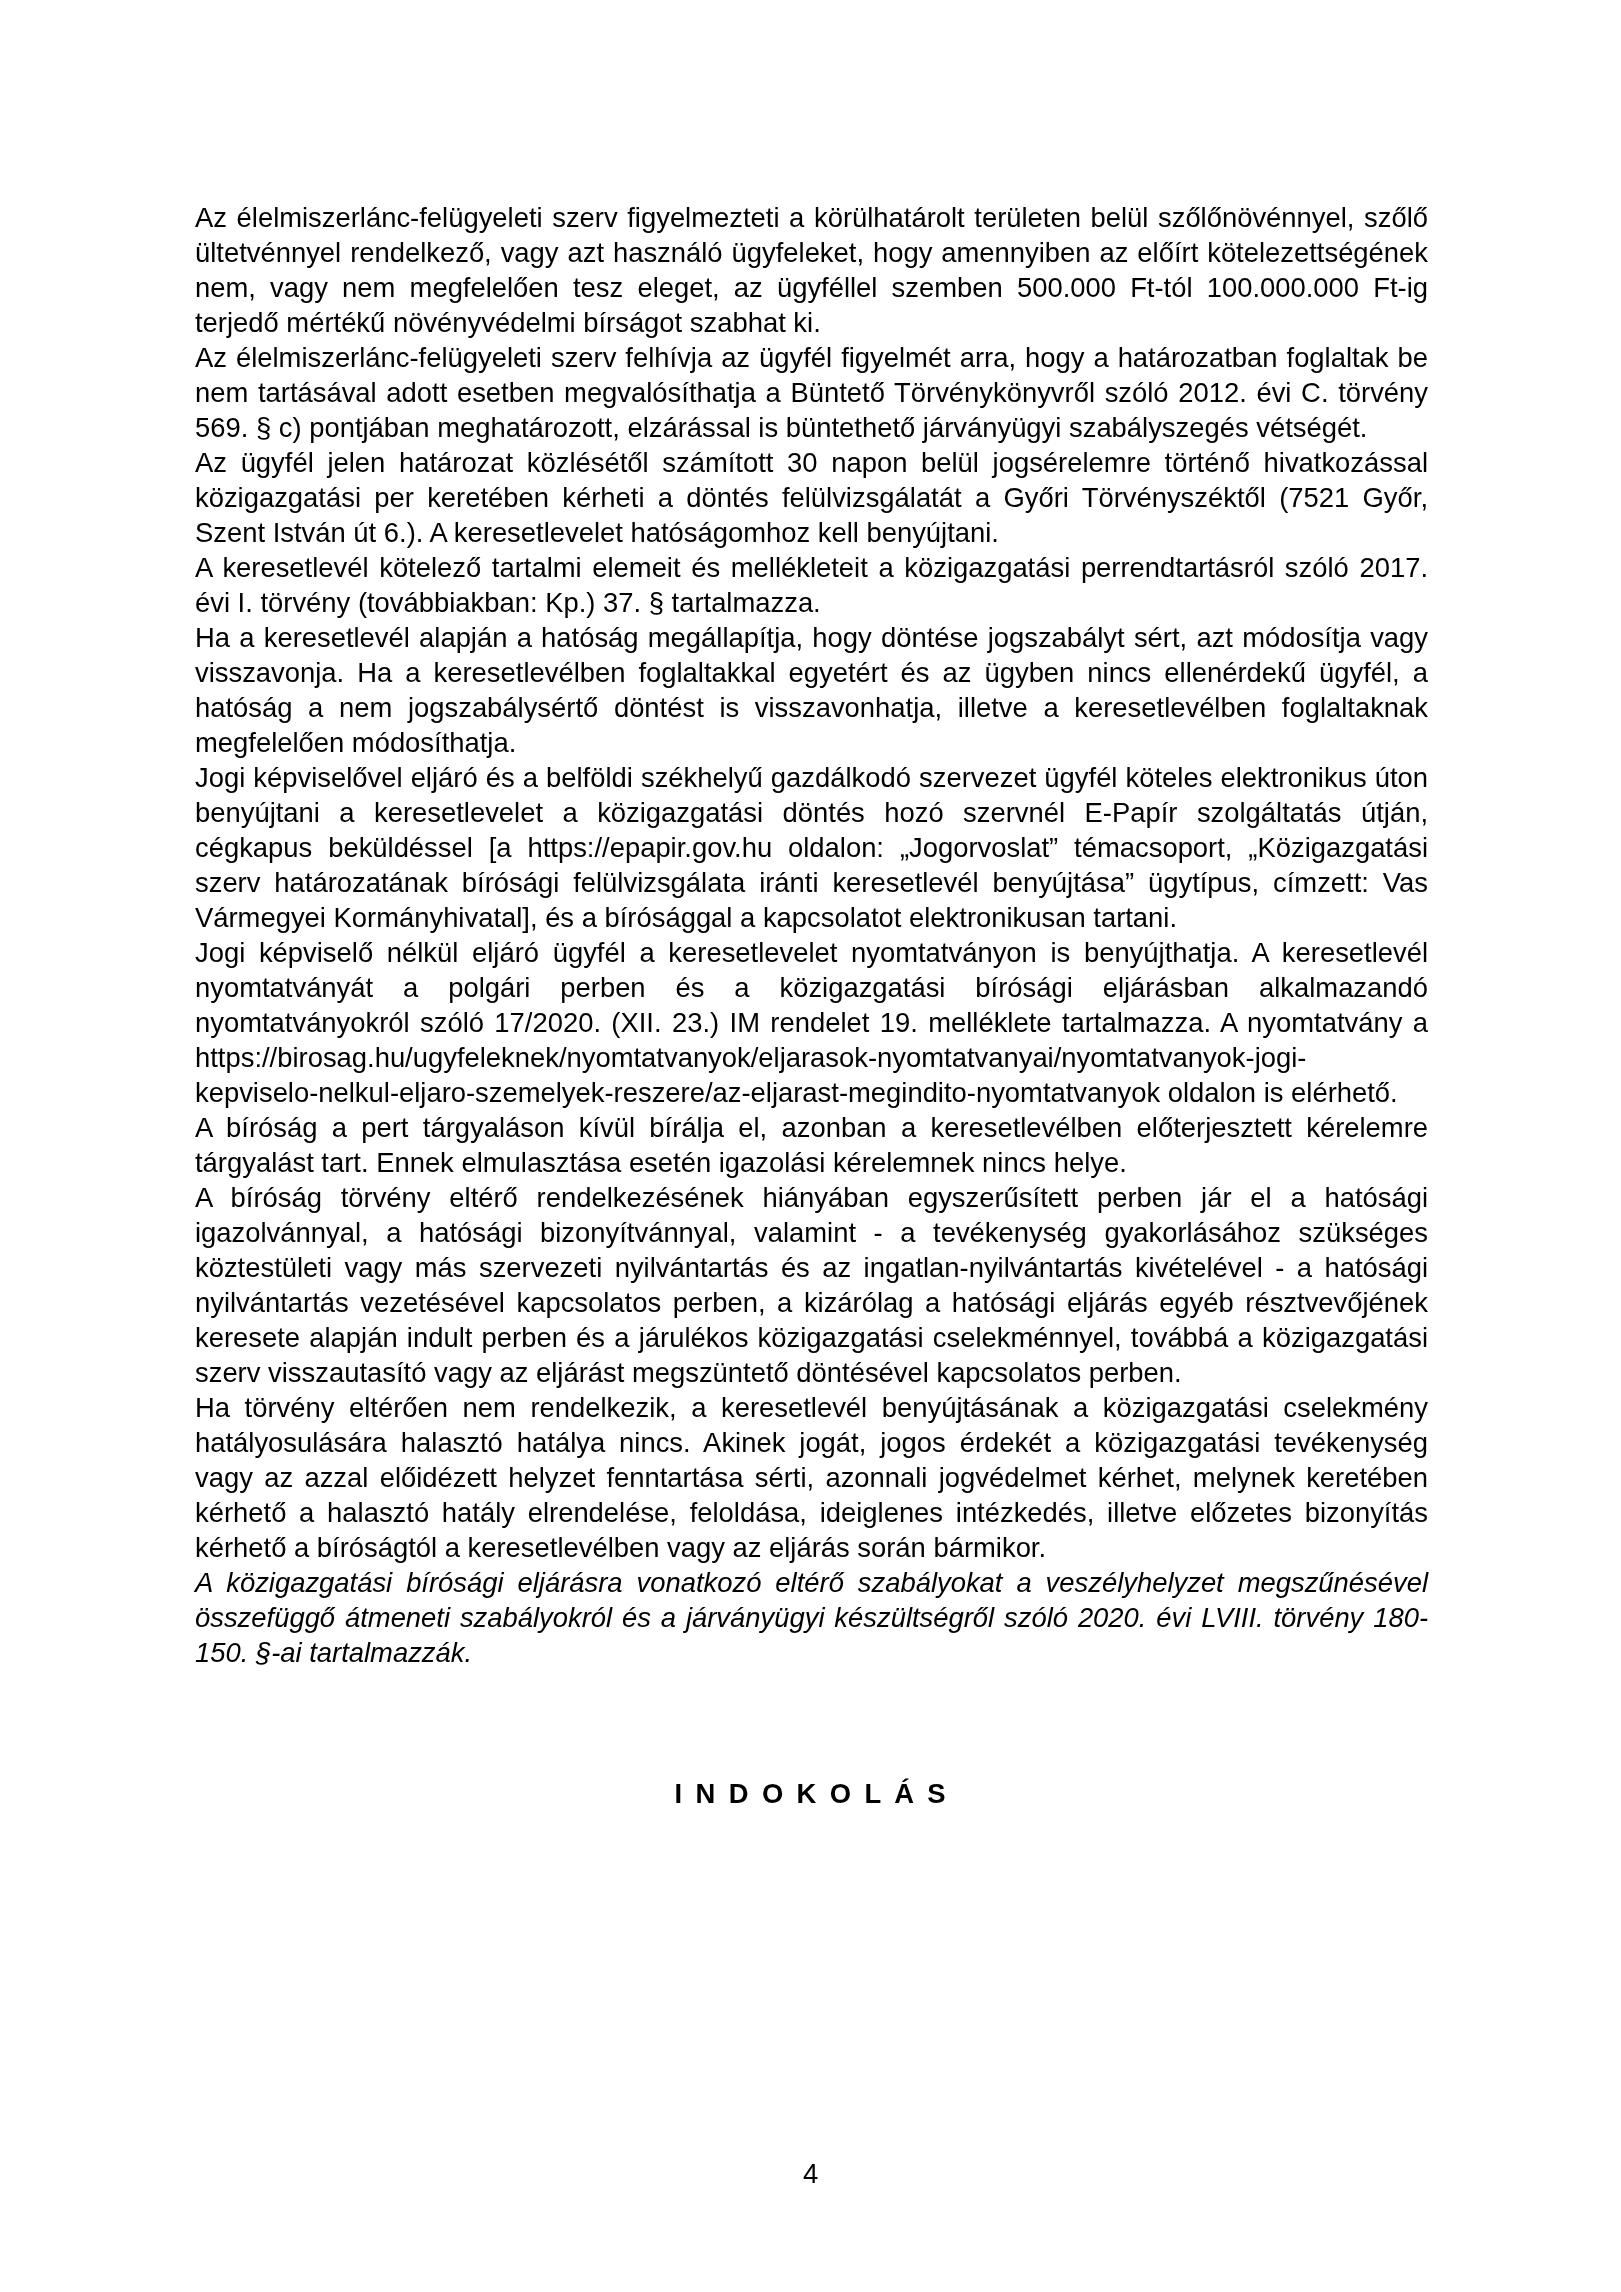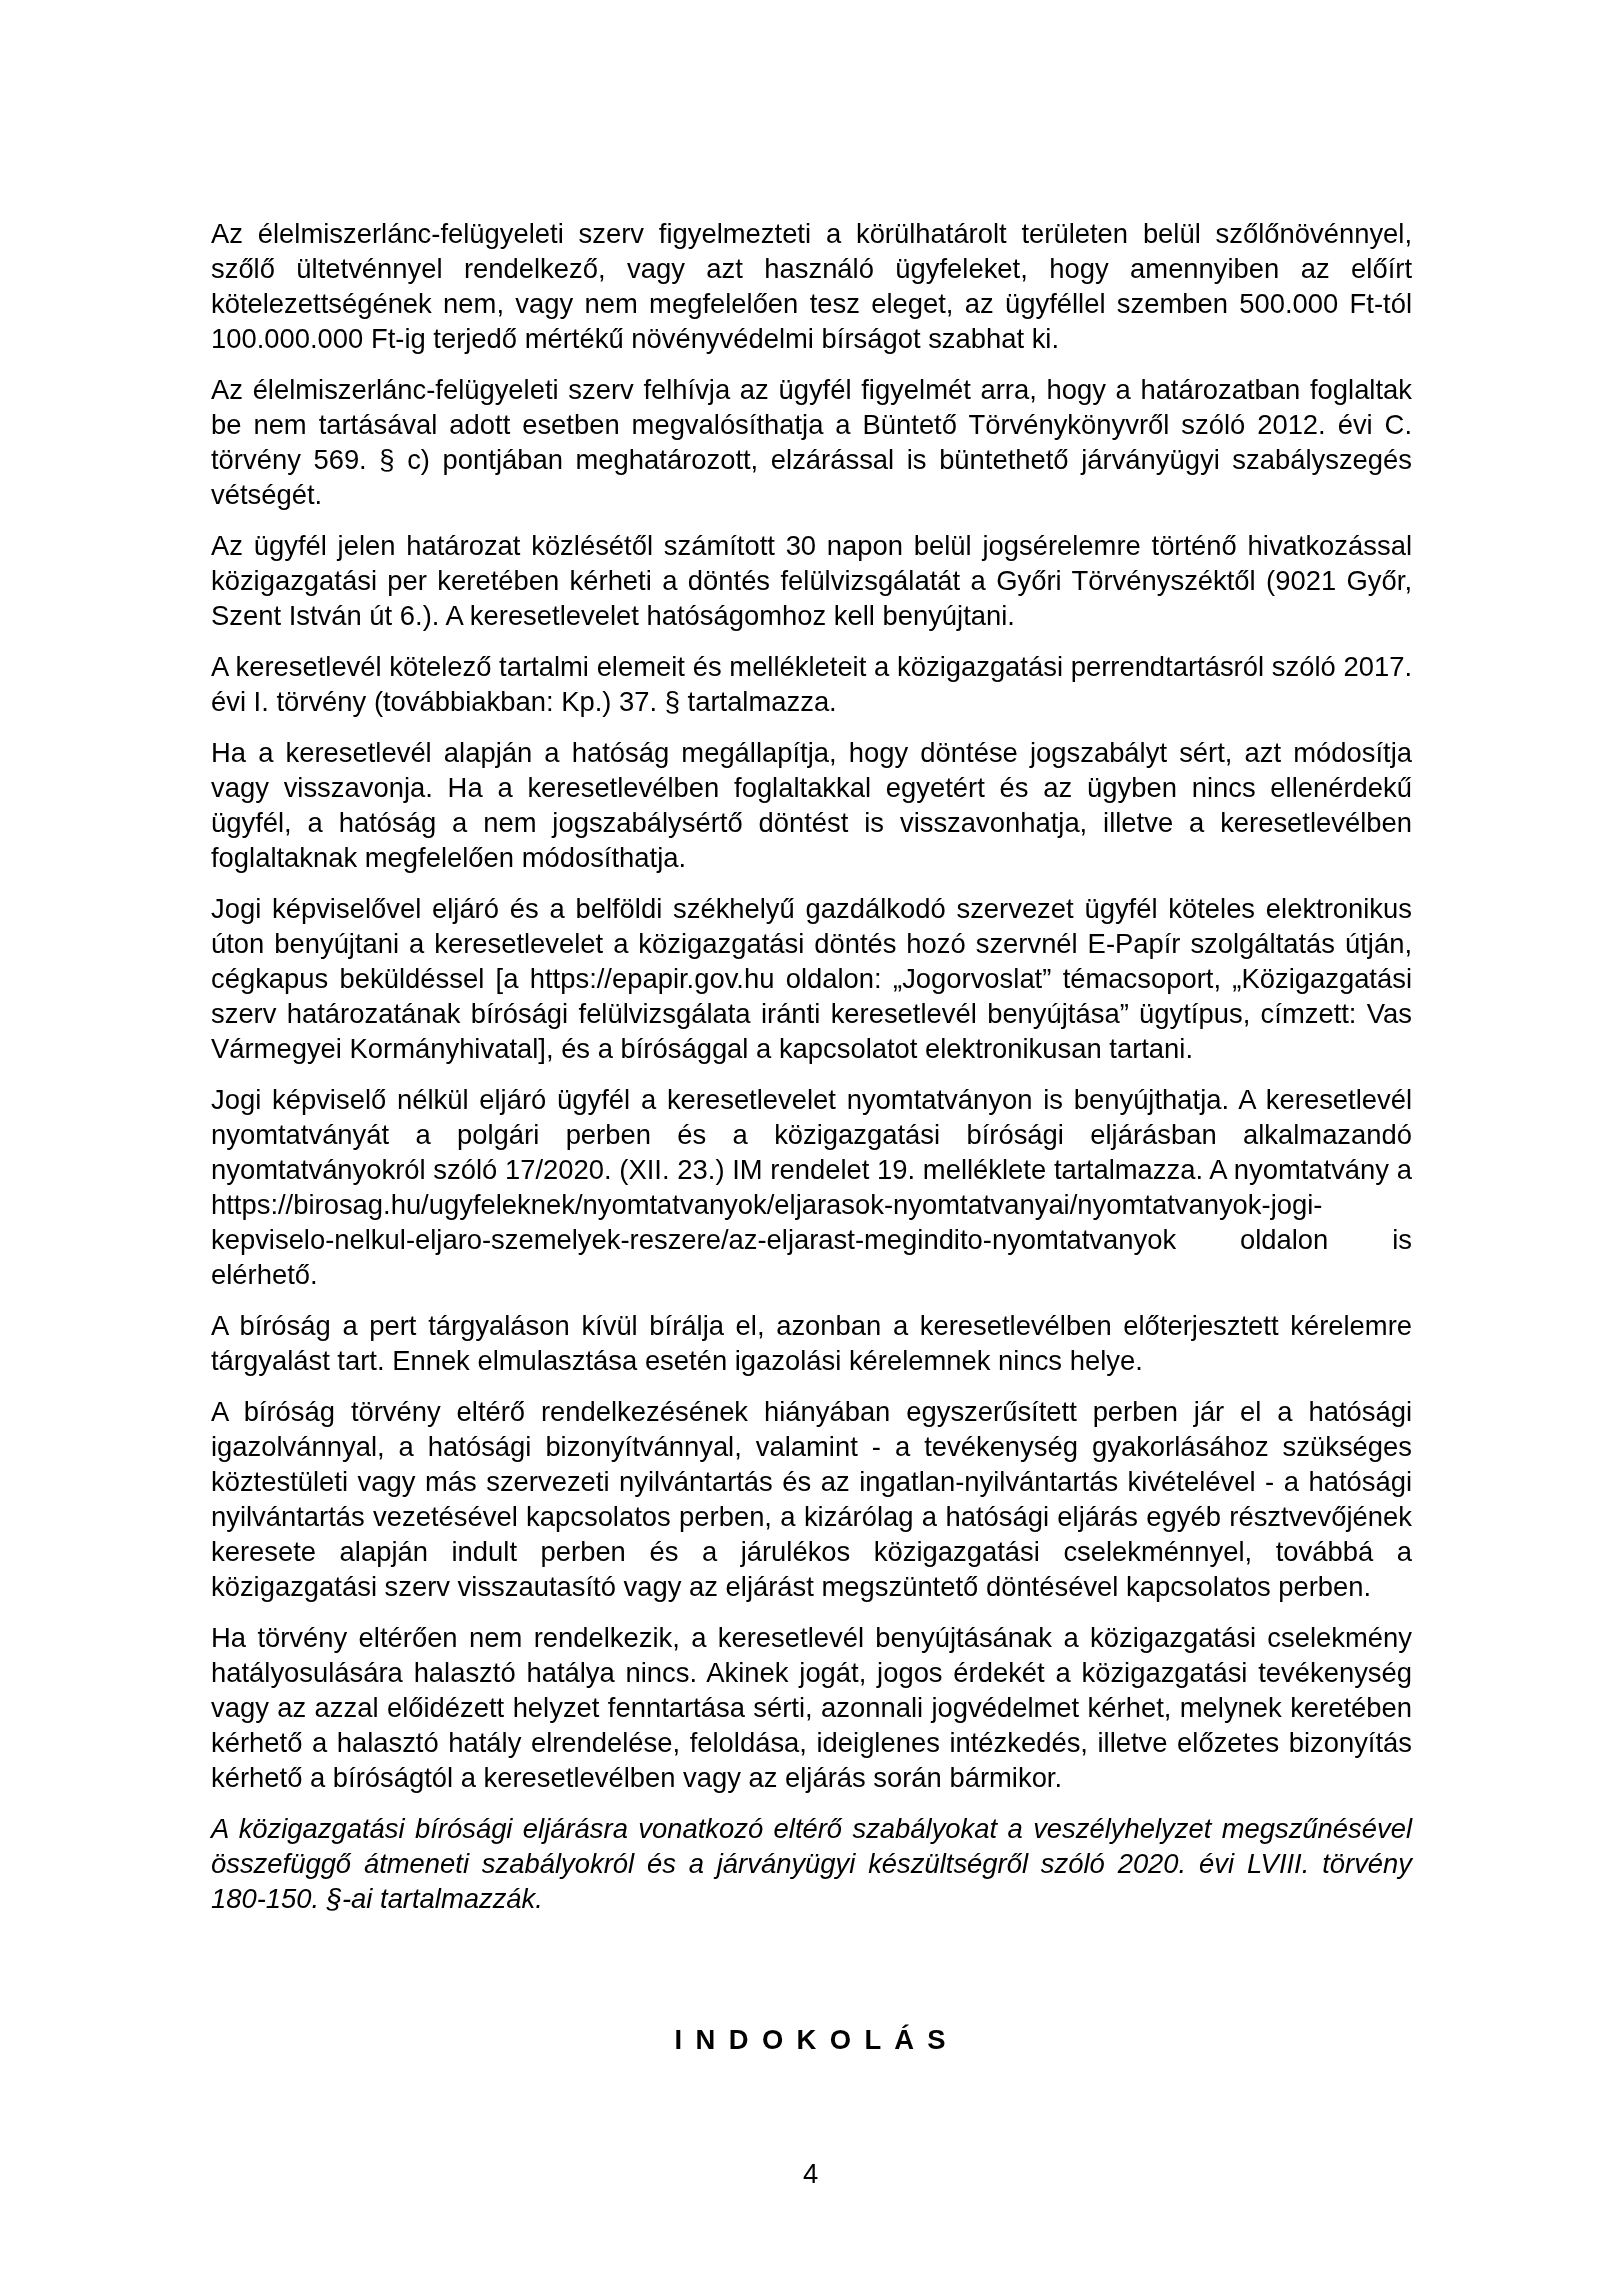--- a/index.html
+++ b/index.html
@@ -17,21 +17,21 @@
     font-family: "Liberation Sans", "DejaVu Sans", sans-serif;
     overflow: hidden;
   }
   .content {
     position: absolute;
     left: 195px;
     top: 200px;
     width: 1233px;
   }
   .content p {
-    margin: 16px;
+    margin: 0;
     font-size: 27.4px;
     line-height: 35px;
     text-align: justify;
     overflow-wrap: break-word;
     letter-spacing: 0;
   }
   p.gap-before {
     margin-top: 35px;
   }
   p.italic {
@@ -55,21 +55,21 @@
     text-align: center;
   }
 </style>
 </head>
 <body>
 
 <div class="page">
   <div class="content">
     <p>Az élelmiszerlánc-felügyeleti szerv figyelmezteti a körülhatárolt területen belül szőlőnövénnyel, szőlő ültetvénnyel rendelkező, vagy azt használó ügyfeleket, hogy amennyiben az előírt kötelezettségének nem, vagy nem megfelelően tesz eleget, az ügyféllel szemben 500.000 Ft-tól 100.000.000 Ft-ig terjedő mértékű növényvédelmi bírságot szabhat ki.</p>
     <p>Az élelmiszerlánc-felügyeleti szerv felhívja az ügyfél figyelmét arra, hogy a határozatban foglaltak be nem tartásával adott esetben megvalósíthatja a Büntető Törvénykönyvről szóló 2012. évi C. törvény 569. § c) pontjában meghatározott, elzárással is büntethető járványügyi szabályszegés vétségét.</p>
-    <p>Az ügyfél jelen határozat közlésétől számított 30 napon belül jogsérelemre történő hivatkozással közigazgatási per keretében kérheti a döntés felülvizsgálatát a Győri Törvényszéktől (9021 Győr, Szent István út 6.). A keresetlevelet hatóságomhoz kell benyújtani.</p>
+    <p>Az ügyfél jelen határozat közlésétől számított 30 napon belül jogsérelemre történő hivatkozással közigazgatási per keretében kérheti a döntés felülvizsgálatát a Győri Törvényszéktől (7521 Győr, Szent István út 6.). A keresetlevelet hatóságomhoz kell benyújtani.</p>
     <p>A keresetlevél kötelező tartalmi elemeit és mellékleteit a közigazgatási perrendtartásról szóló 2017. évi I. törvény (továbbiakban: Kp.) 37. § tartalmazza.</p>
     <p>Ha a keresetlevél alapján a hatóság megállapítja, hogy döntése jogszabályt sért, azt módosítja vagy visszavonja. Ha a keresetlevélben foglaltakkal egyetért és az ügyben nincs ellenérdekű ügyfél, a hatóság a nem jogszabálysértő döntést is visszavonhatja, illetve a keresetlevélben foglaltaknak megfelelően módosíthatja.</p>
     <p>Jogi képviselővel eljáró és a belföldi székhelyű gazdálkodó szervezet ügyfél köteles elektronikus úton benyújtani a keresetlevelet a közigazgatási döntés hozó szervnél E-Papír szolgáltatás útján, cégkapus beküldéssel [a https://epapir.gov.hu oldalon: „Jogorvoslat” témacsoport, „Közigazgatási szerv határozatának bírósági felülvizsgálata iránti keresetlevél benyújtása” ügytípus, címzett: Vas Vármegyei Kormányhivatal], és a bírósággal a kapcsolatot elektronikusan tartani.</p>
     <p>Jogi képviselő nélkül eljáró ügyfél a keresetlevelet nyomtatványon is benyújthatja. A keresetlevél nyomtatványát a polgári perben és a közigazgatási bírósági eljárásban alkalmazandó nyomtatványokról szóló 17/2020. (XII. 23.) IM rendelet 19. melléklete tartalmazza. A nyomtatvány a https://birosag.hu/ugyfeleknek/nyomtatvanyok/eljarasok-nyomtatvanyai/nyomtatvanyok-jogi-kepviselo-nelkul-eljaro-szemelyek-reszere/az-eljarast-megindito-nyomtatvanyok oldalon is elérhető.</p>
     <p>A bíróság a pert tárgyaláson kívül bírálja el, azonban a keresetlevélben előterjesztett kérelemre tárgyalást tart. Ennek elmulasztása esetén igazolási kérelemnek nincs helye.</p>
     <p>A bíróság törvény eltérő rendelkezésének hiányában egyszerűsített perben jár el a hatósági igazolvánnyal, a hatósági bizonyítvánnyal, valamint - a tevékenység gyakorlásához szükséges köztestületi vagy más szervezeti nyilvántartás és az ingatlan-nyilvántartás kivételével - a hatósági nyilvántartás vezetésével kapcsolatos perben, a kizárólag a hatósági eljárás egyéb résztvevőjének keresete alapján indult perben és a járulékos közigazgatási cselekménnyel, továbbá a közigazgatási szerv visszautasító vagy az eljárást megszüntető döntésével kapcsolatos perben.</p>
     <p>Ha törvény eltérően nem rendelkezik, a keresetlevél benyújtásának a közigazgatási cselekmény hatályosulására halasztó hatálya nincs. Akinek jogát, jogos érdekét a közigazgatási tevékenység vagy az azzal előidézett helyzet fenntartása sérti, azonnali jogvédelmet kérhet, melynek keretében kérhető a halasztó hatály elrendelése, feloldása, ideiglenes intézkedés, illetve előzetes bizonyítás kérhető a bíróságtól a keresetlevélben vagy az eljárás során bármikor.</p>
     <p class="italic">A közigazgatási bírósági eljárásra vonatkozó eltérő szabályokat a veszélyhelyzet megszűnésével összefüggő átmeneti szabályokról és a járványügyi készültségről szóló 2020. évi LVIII. törvény 180-150. §-ai tartalmazzák.</p>
     <h2 class="heading">I N D O K O L Á S</h2>
   </div>

